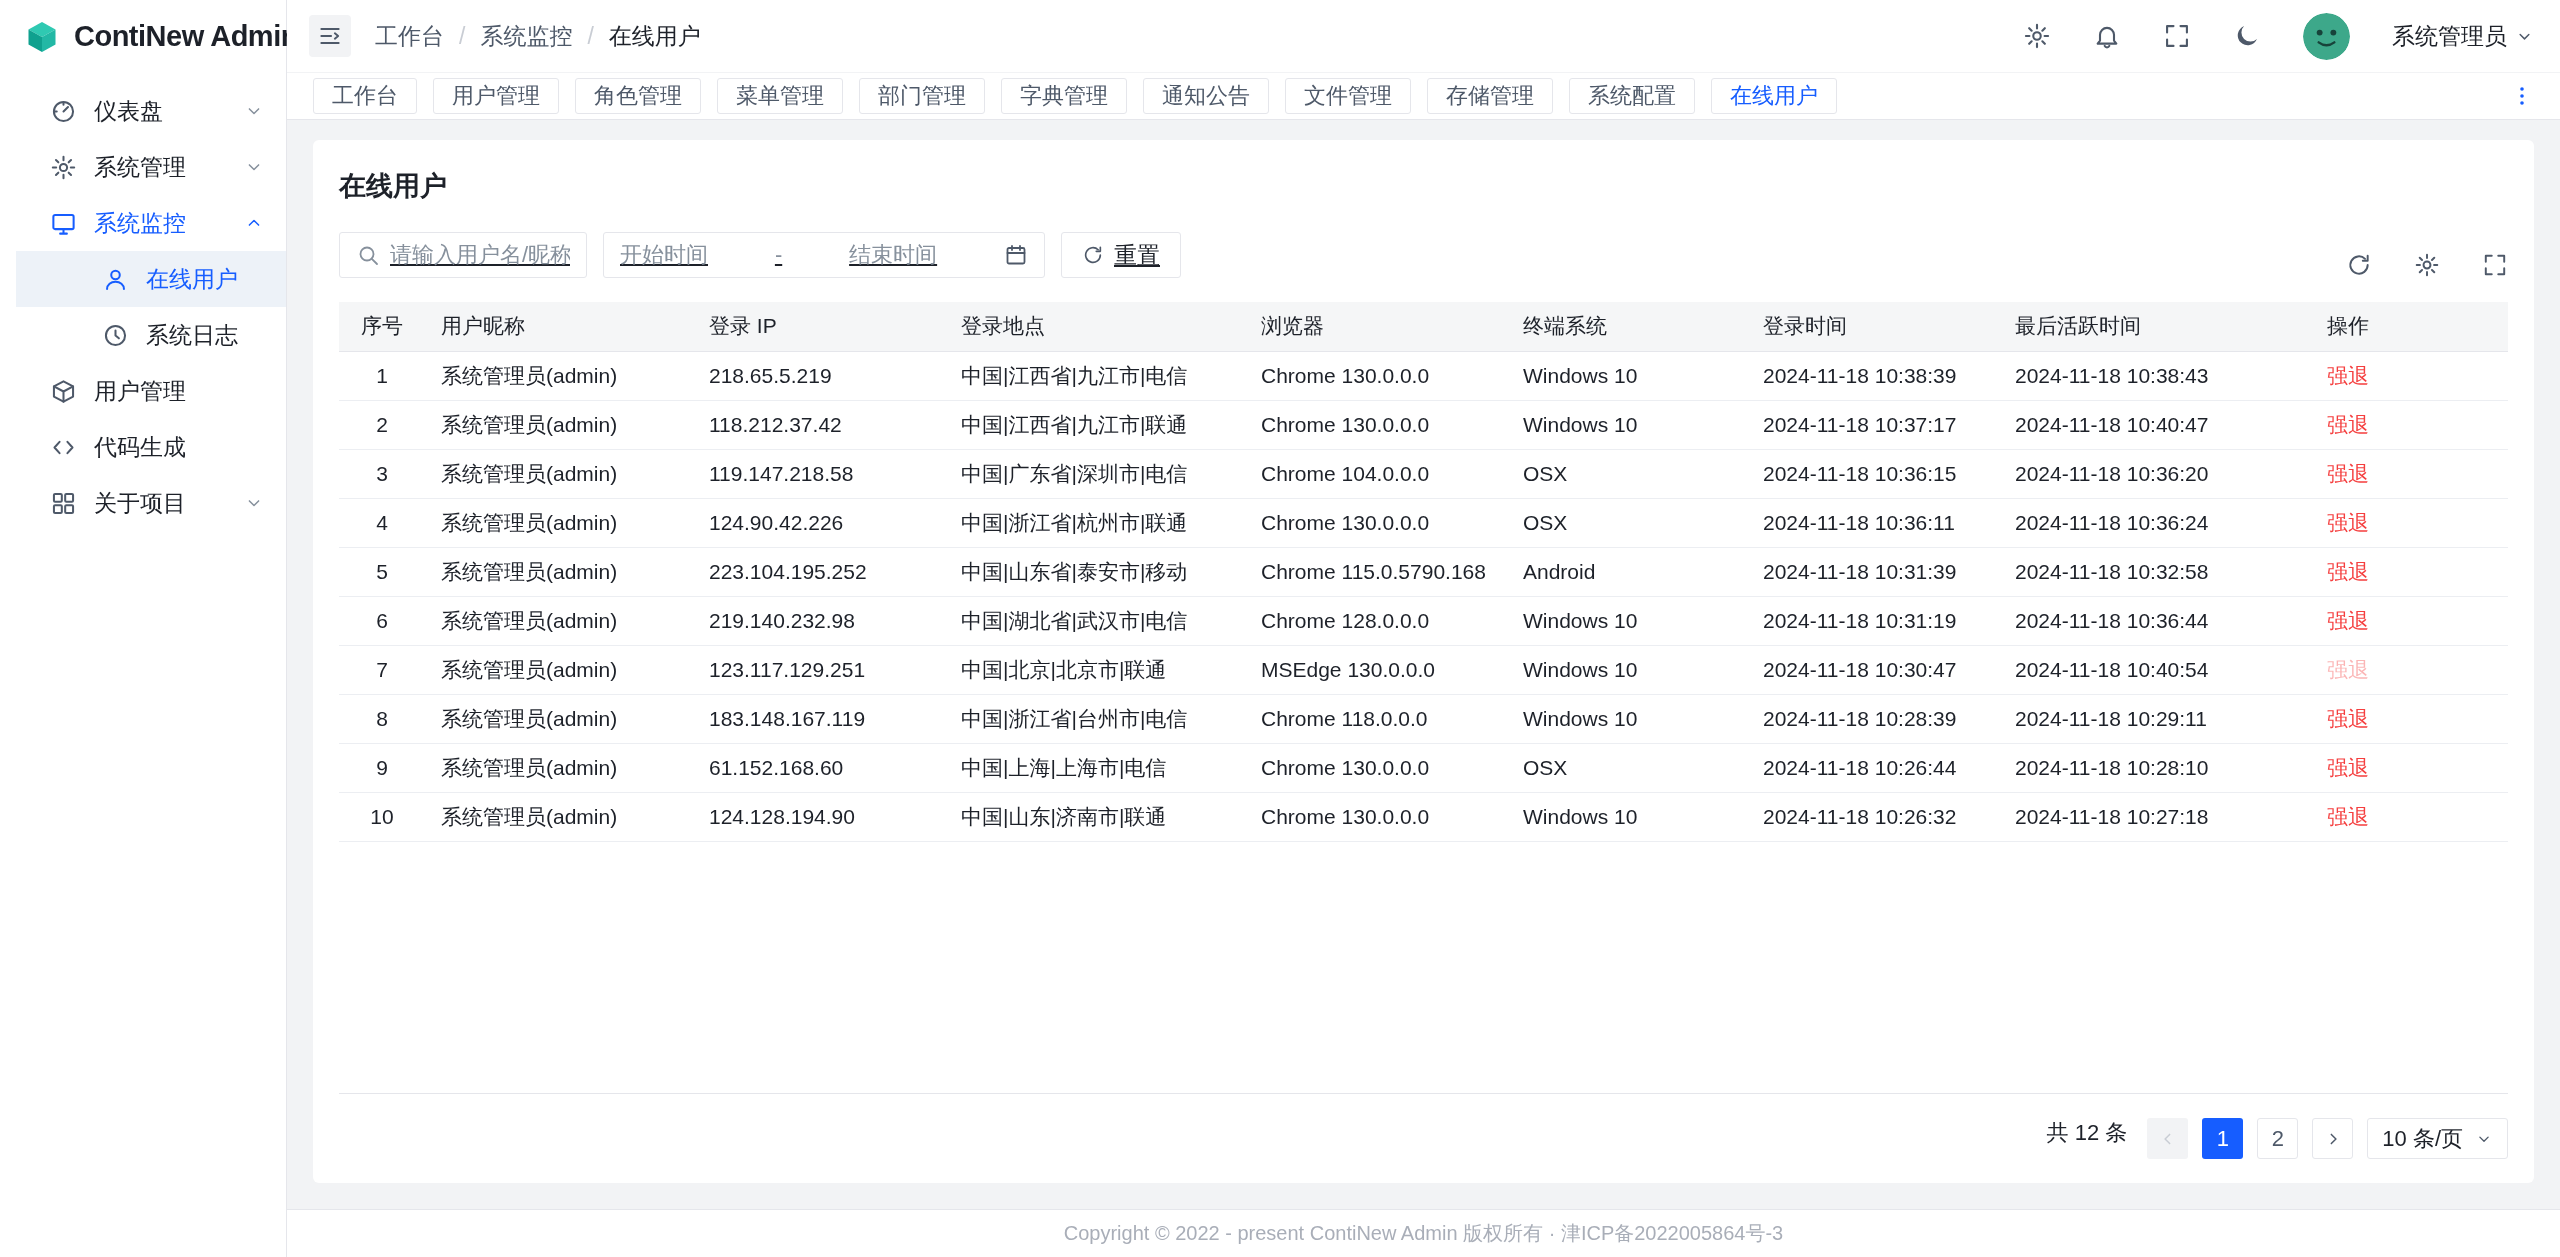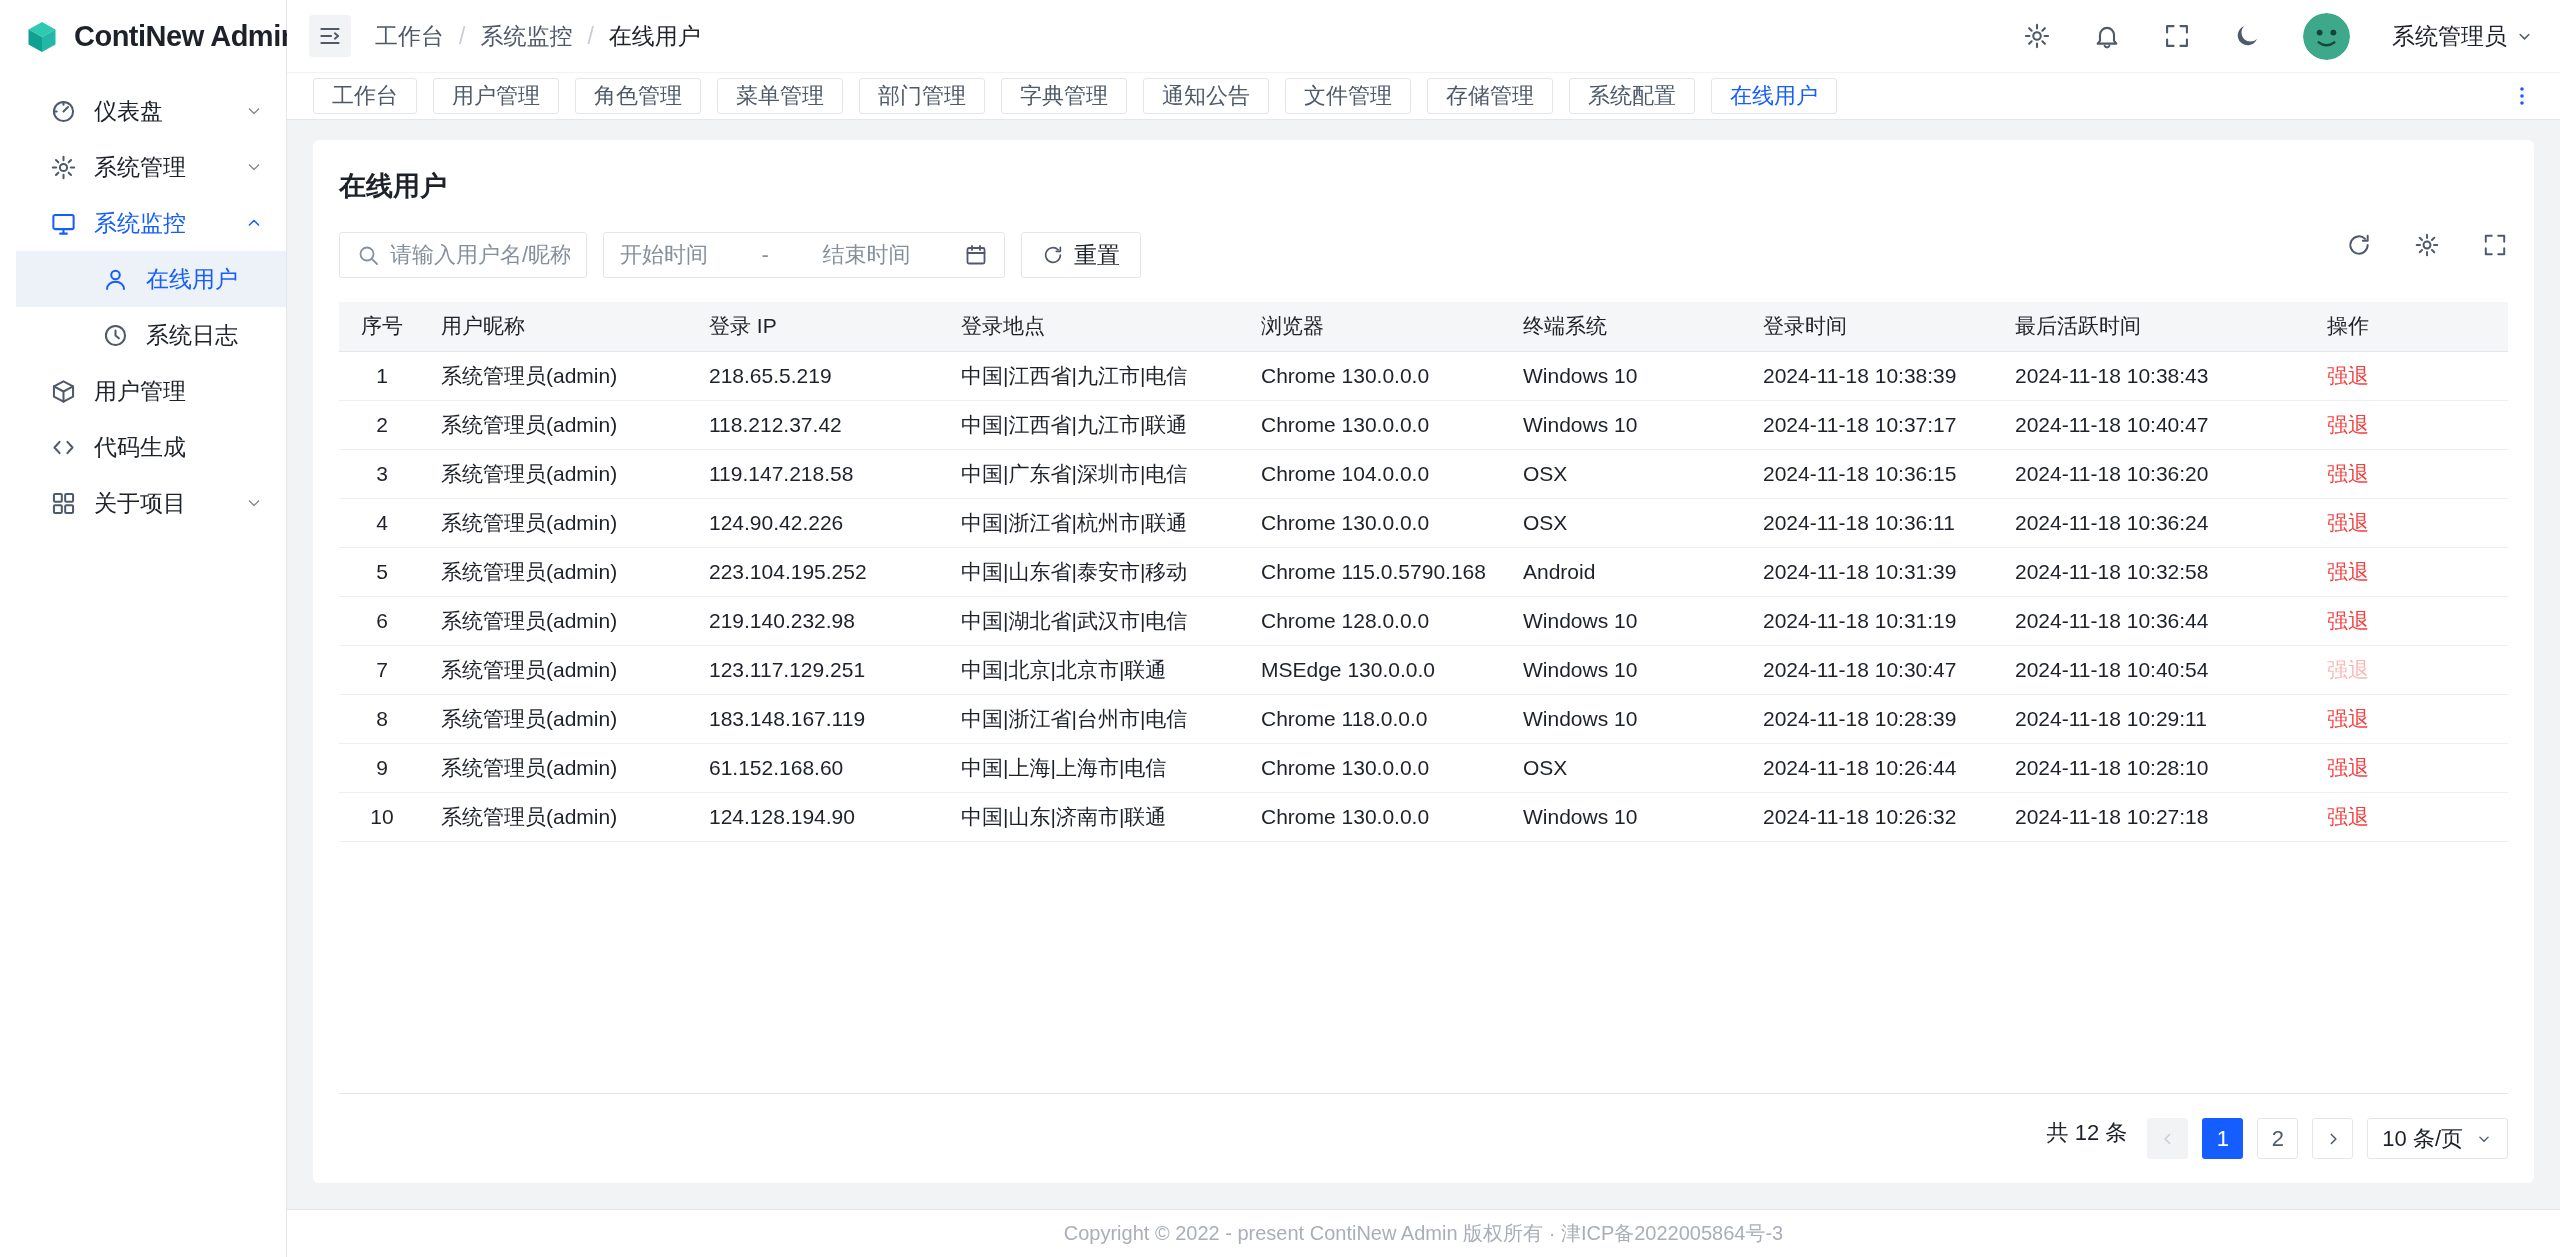--- a/index.html
+++ b/index.html
@@ -50,27 +50,27 @@
   .tab { height:36px; padding:0 18px; border:1px solid #e5e6eb; border-radius:3px; background:#fff; font-size:22px; color:#4e5969; display:flex; align-items:center; white-space:nowrap; }
   .tab.active { color:#165dff; }
   .tab-more { margin-left:auto; display:flex; color:#165dff; }
   .tab-more svg { width:24px; height:24px; }
 
   
   .main { flex:1; min-height:0; padding:20px 26px 26px; }
   .card { background:#fff; border-radius:6px; height:100%; padding:24px 26px; display:flex; flex-direction:column; }
   .page-title { font-size:27px; font-weight:600; color:#1d2129; margin:4px 0 28px; }
 
-  .toolbar { display:flex; align-items:flex-start; gap:16px; margin-bottom:24px; flex-shrink:0; }
+  .toolbar { display:flex; align-items:flex-end; gap:16px; margin-bottom:24px; flex-shrink:0;text-decoration:underline; }
   .input { height:46px; border:1px solid #e5e6eb; border-radius:3px; background:#fff; display:flex; align-items:center; padding:0 16px; gap:10px; }
   .search-input { width:248px; color:#86909c; cursor:text; }
   .search-input svg { width:24px; height:24px; flex-shrink:0; }
   .search-input input { border:none; outline:none; background:transparent; flex:1; min-width:0; font-size:22px; font-family:inherit; color:#1d2129; }
   .search-input input::placeholder { color:#86909c; }
-  .date-input { width:402px; justify-content:space-between; cursor:pointer; }
+  .date-input { width:442px; justify-content:space-between; cursor:pointer; }
   .date-input .ph { font-size:22px; color:#86909c; }
   .date-input svg { width:24px; height:24px; color:#4e5969; flex-shrink:0; }
   .reset-btn { height:46px; padding:0 20px; border:1px solid #e5e6eb; border-radius:3px; background:#fff; display:flex; align-items:center; gap:10px; font-size:23px; color:#1d2129; }
   .reset-btn svg { width:22px; height:22px; color:#4e5969; }
   .toolbar-right { margin-left:auto; display:flex; align-items:center; gap:42px; }
   .toolbar-right button { display:flex; color:#4e5969; }
   .toolbar-right svg { width:26px; height:26px; }
 
   .table-wrap { flex:1; min-height:0; border-bottom:1px solid #e5e6eb; overflow:hidden; }
   table { width:100%; border-collapse:collapse; table-layout:fixed; font-size:21px; color:#1d2129; }

